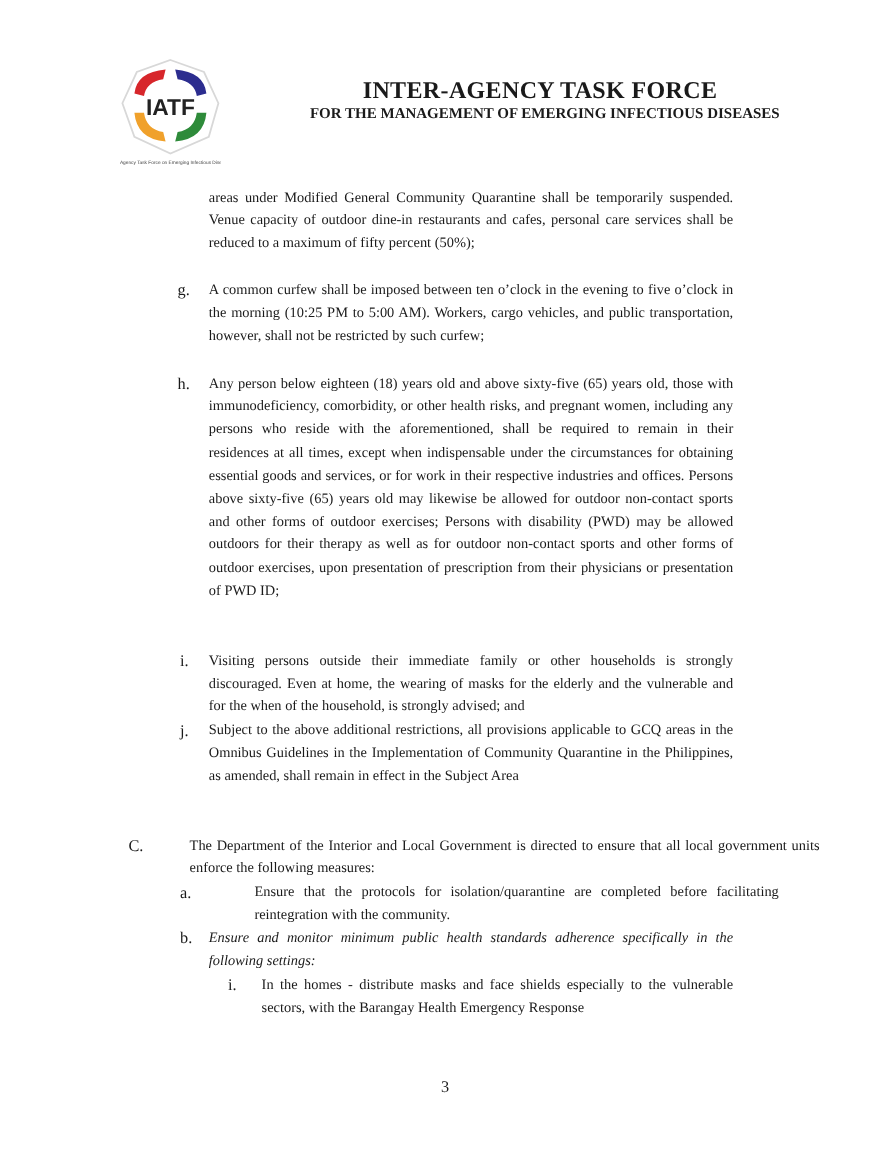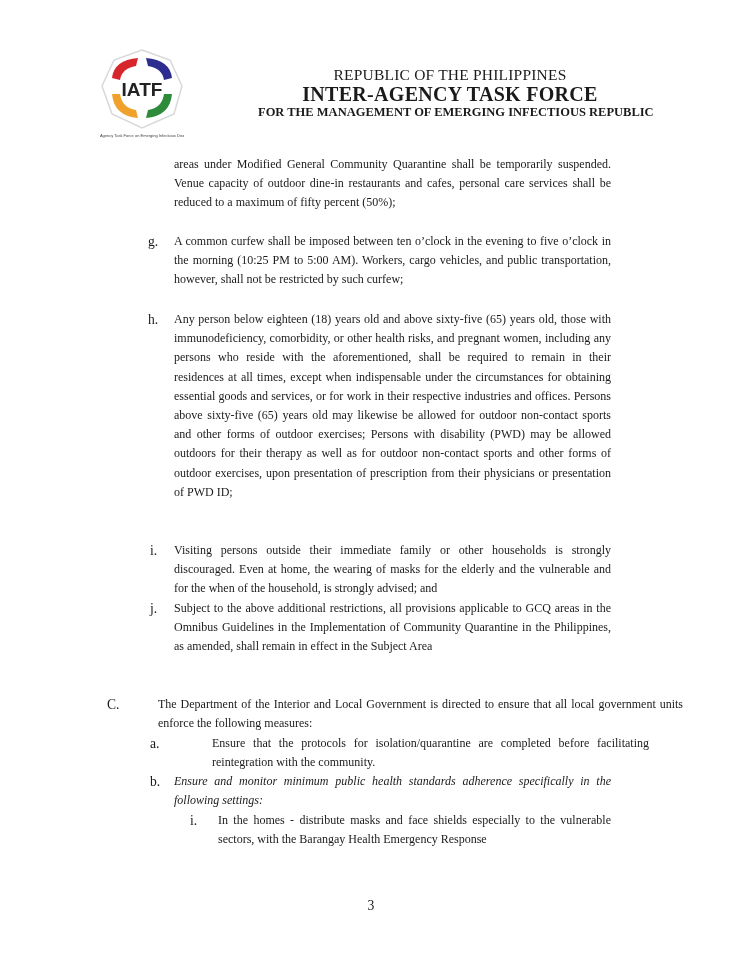--- a/index.html
+++ b/index.html
@@ -22,23 +22,22 @@
   <polygon points="42,2 70,12 82,38 74,66 42,80 12,66 2,38 14,12" fill="#ffffff" stroke="#d8d8d8" stroke-width="1.5"></polygon>
   <path d="M12,30 Q14,12 38,10 L36,18 Q22,20 20,32 Z" fill="#d7262b"></path>
   <path d="M46,10 Q70,12 72,30 L64,32 Q62,20 48,18 Z" fill="#2c2d8f"></path>
   <path d="M12,46 Q14,68 38,70 L36,62 Q22,60 20,46 Z" fill="#f0a12b"></path>
   <path d="M46,70 Q70,68 72,46 L64,46 Q62,60 48,62 Z" fill="#2e8b3a"></path>
   <text x="42" y="48" text-anchor="middle" font-family="Liberation Sans, sans-serif" font-weight="bold" font-size="19" fill="#222">IATF</text>
   <text x="42" y="89" text-anchor="middle" font-family="Liberation Sans, sans-serif" font-size="4" fill="#444">Inter-Agency Task Force on Emerging Infectious Diseases</text>
 </svg>
 
 <div class="header">
-  <div class="h1">REPUBLIC OF THE PHILIPPINES</div>
   <div class="h2">INTER-AGENCY TASK FORCE</div>
-  <div class="h3">FOR THE MANAGEMENT OF EMERGING INFECTIOUS REPUBLIC</div>
+  <div class="h3">FOR THE MANAGEMENT OF EMERGING INFECTIOUS DISEASES</div>
 </div>
 
 <div class="body-text">
   <div class="para" style="left:174px; top:155px; width:437px;">areas under Modified General Community Quarantine shall be temporarily suspended. Venue capacity of outdoor dine-in restaurants and cafes, personal care services shall be reduced to a maximum of fifty percent (50%);</div>
 
   <div class="lbl" style="left:148px; top:232px;">g.</div>
   <div class="para" style="left:174px; top:232px; width:437px;">A common curfew shall be imposed between ten o’clock in the evening to five o’clock in the morning (10:25 PM to 5:00 AM). Workers, cargo vehicles, and public transportation, however, shall not be restricted by such curfew;</div>
 
   <div class="lbl" style="left:148px; top:310px;">h.</div>
   <div class="para" style="left:174px; top:310px; width:437px;">Any person below eighteen (18) years old and above sixty-five (65) years old, those with immunodeficiency, comorbidity, or other health risks, and pregnant women, including any persons who reside with the aforementioned, shall be required to remain in their residences at all times, except when indispensable under the circumstances for obtaining essential goods and services, or for work in their respective industries and offices. Persons above sixty-five (65) years old may likewise be allowed for outdoor non-contact sports and other forms of outdoor exercises; Persons with disability (PWD) may be allowed outdoors for their therapy as well as for outdoor non-contact sports and other forms of outdoor exercises, upon presentation of prescription from their physicians or presentation of PWD ID;</div>

